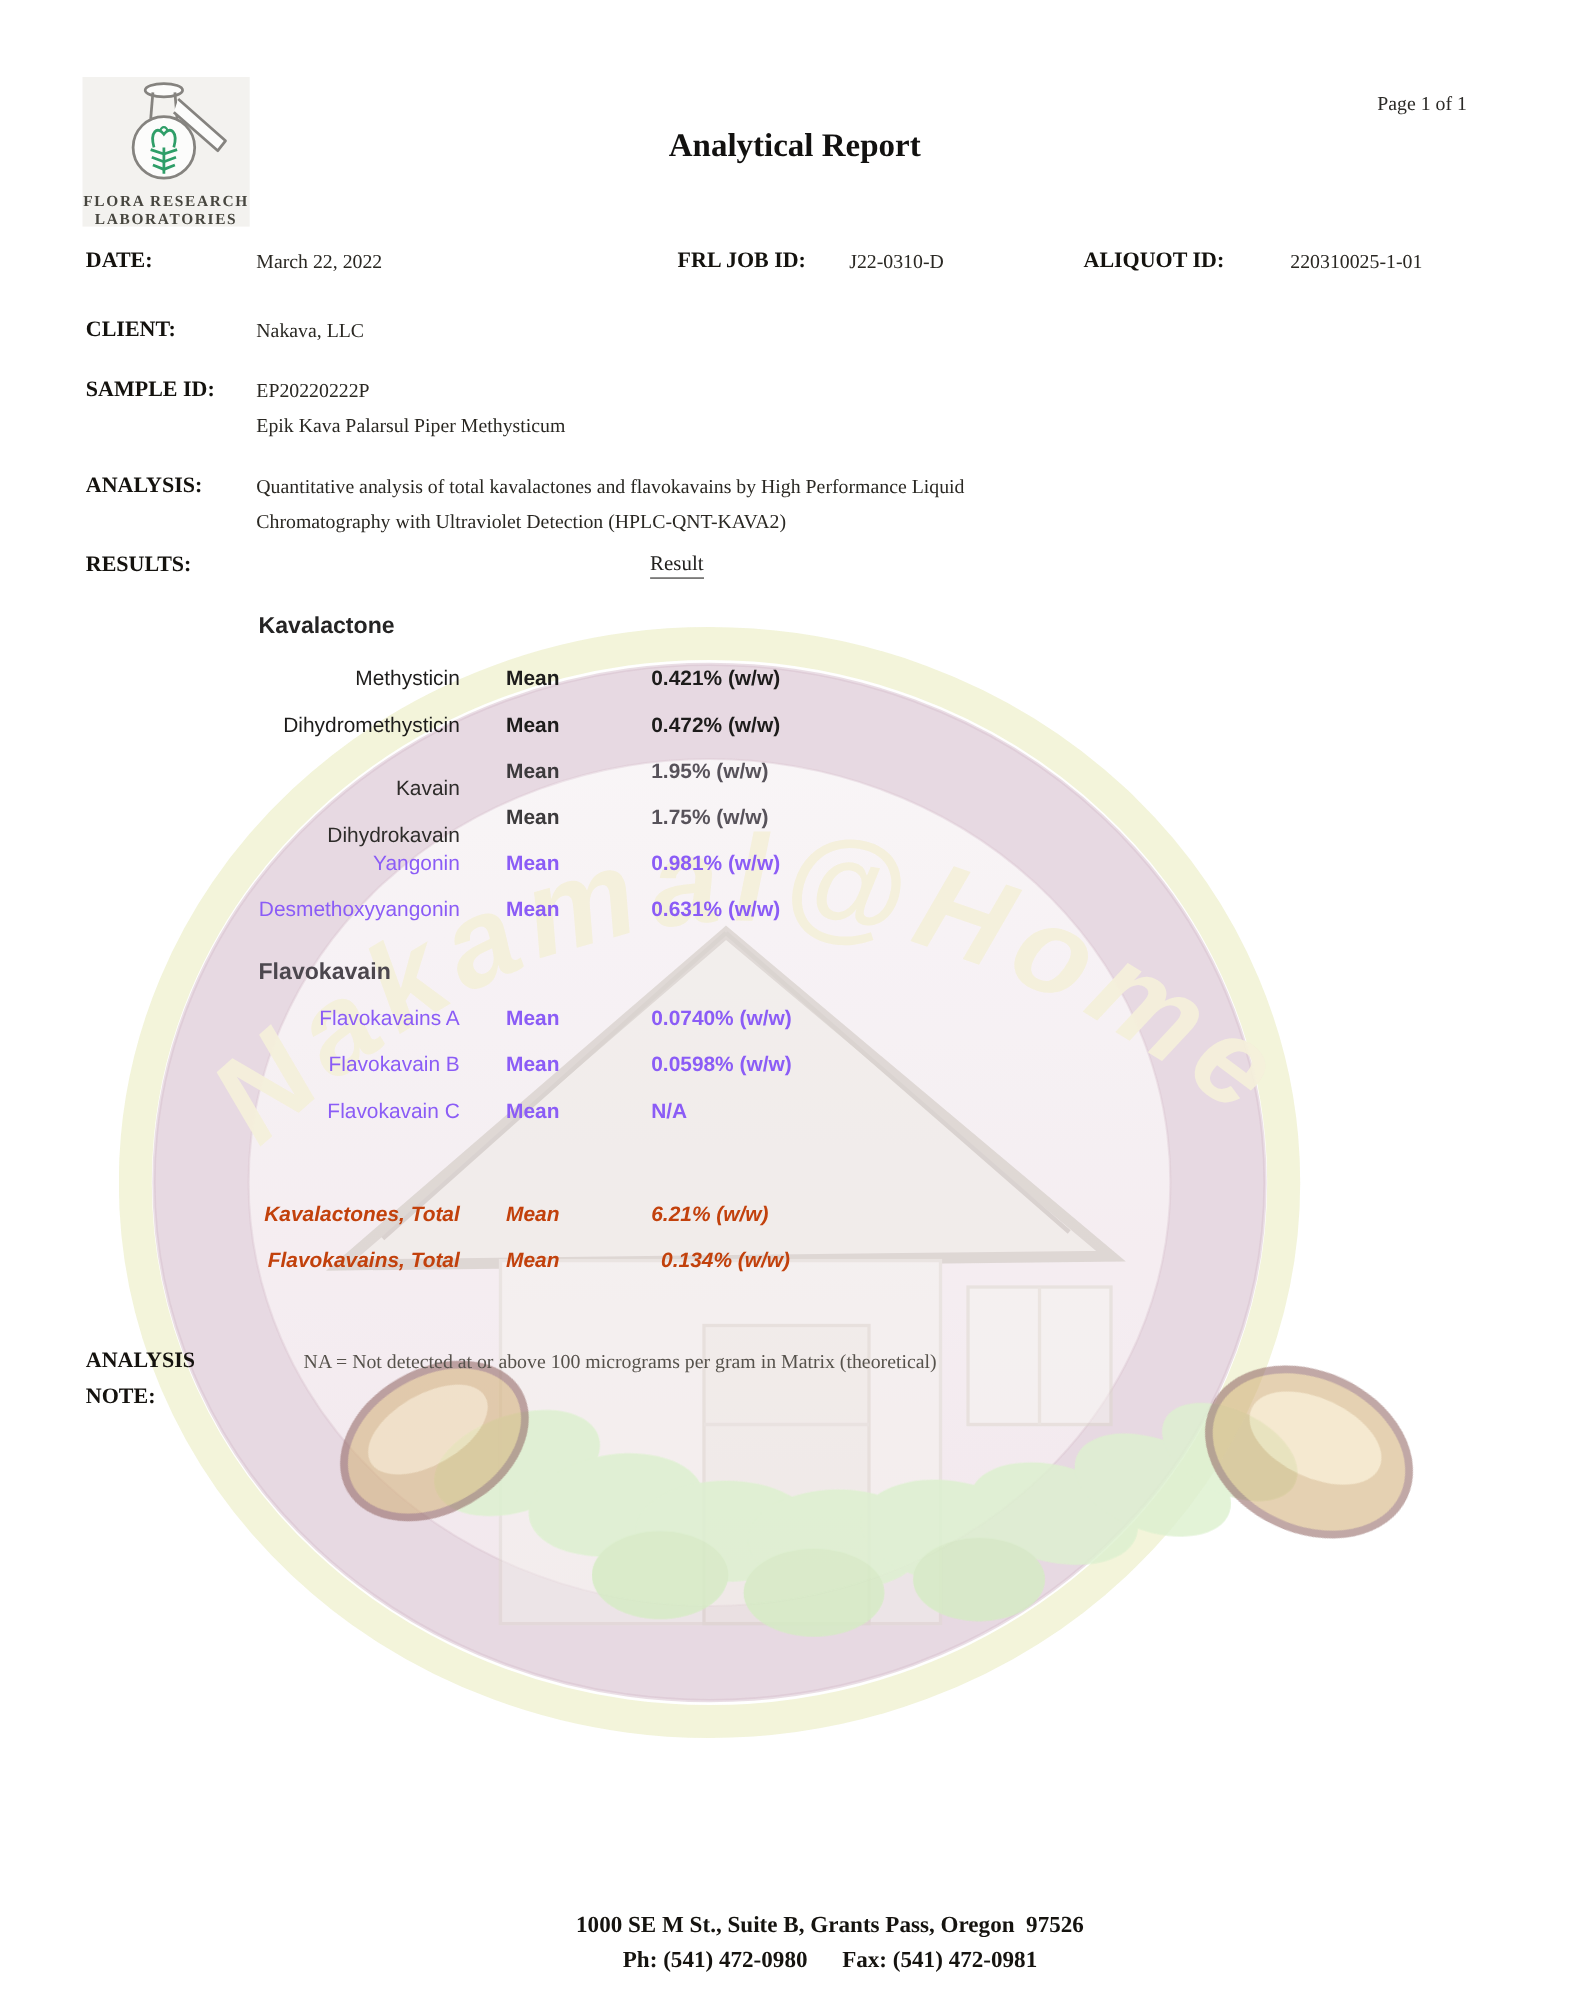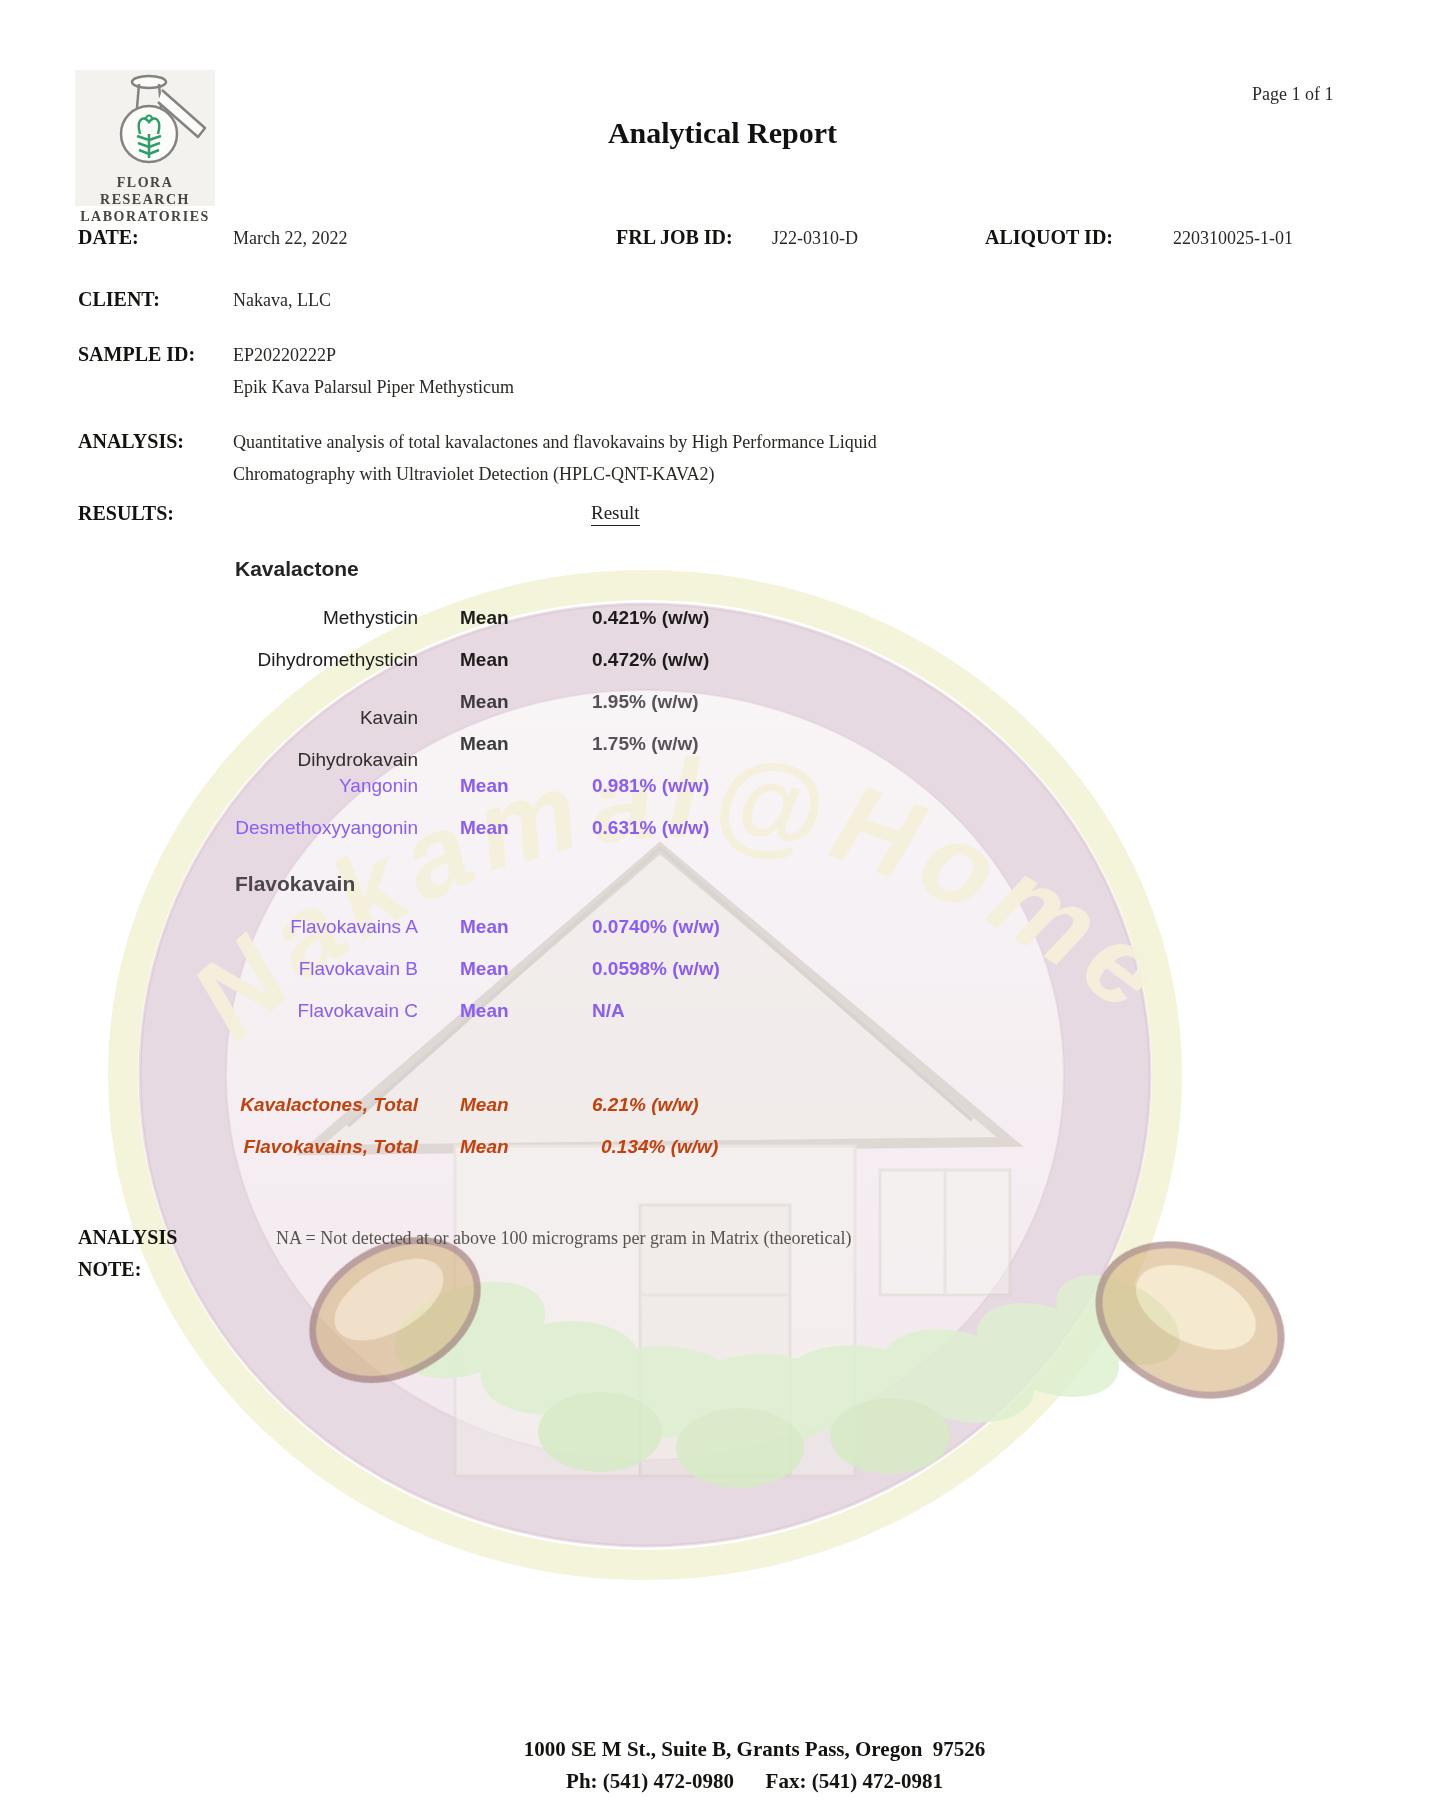--- a/index.html
+++ b/index.html
@@ -3,21 +3,21 @@
 <meta charset="utf-8">
 <style>
   html,body{margin:0;padding:0;background:#ffffff;}
   .page{position:relative;width:1445px;height:1809px;background:#ffffff;overflow:hidden;
         font-family:"Liberation Serif", serif;}
   .abs{position:absolute;}
   .content{position:absolute;inset:0;z-index:2;}
   .wm{position:absolute;left:0;top:0;z-index:1;}
 
   
-  .logo-box{left:75px;top:70px;width:140px;height:136px;background:#f3f2ef;text-align:center;}
+  .logo-box{left:75px;top:70px;width:152px;height:136px;background:#f3f2ef;text-align:center;}
   .logo-text{font-size:14px;letter-spacing:1.5px;color:#47463f;line-height:17px;font-weight:600;}
 
   .page-ind{left:1252px;top:84px;font-size:18px;color:#2b2a27;}
   .title{left:0;top:116px;width:100%;text-align:center;font-size:30px;font-weight:bold;color:#121110;}
 
   .mlabel{font-weight:bold;font-size:20px;color:#14120e;}
   .mval{font-size:18px;color:#2a2823;}
 
   
   .sans{font-family:"Liberation Sans", sans-serif;}

